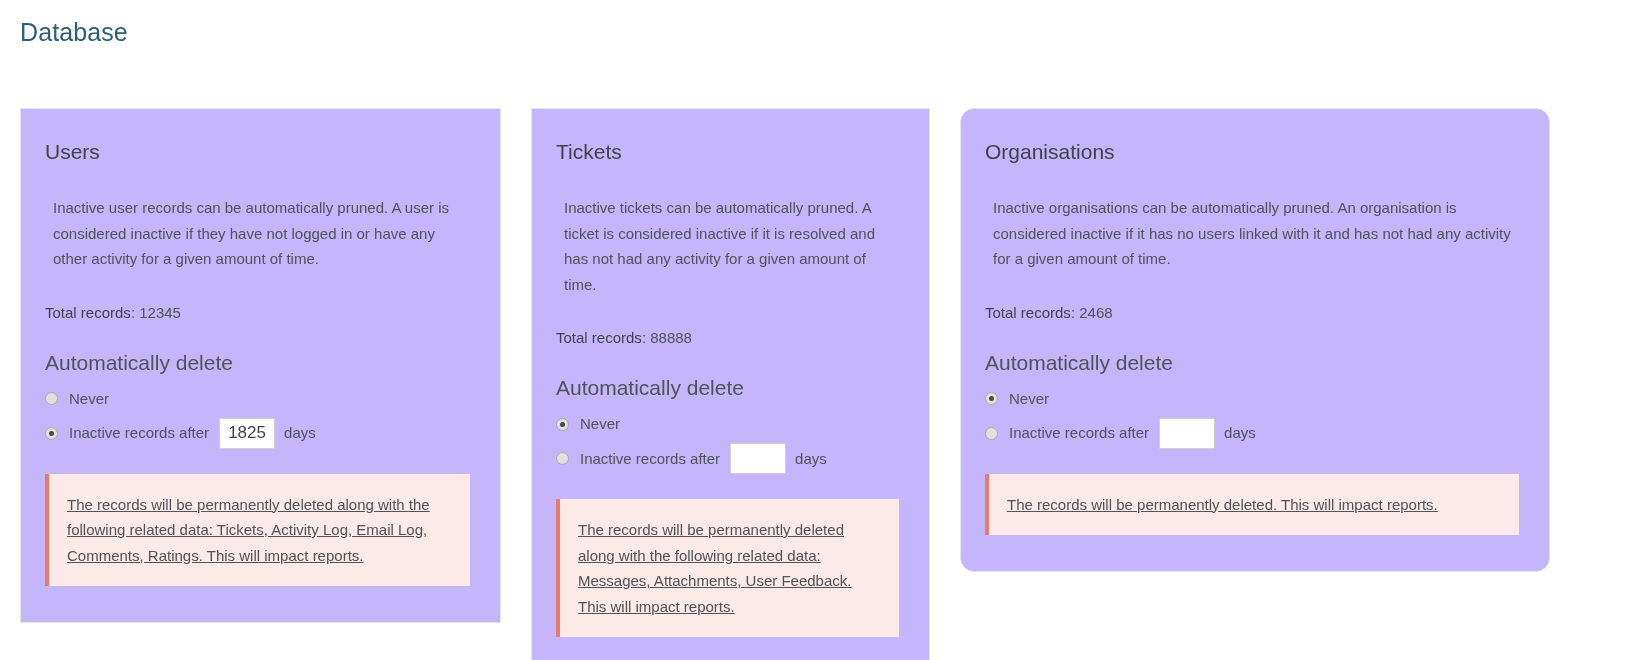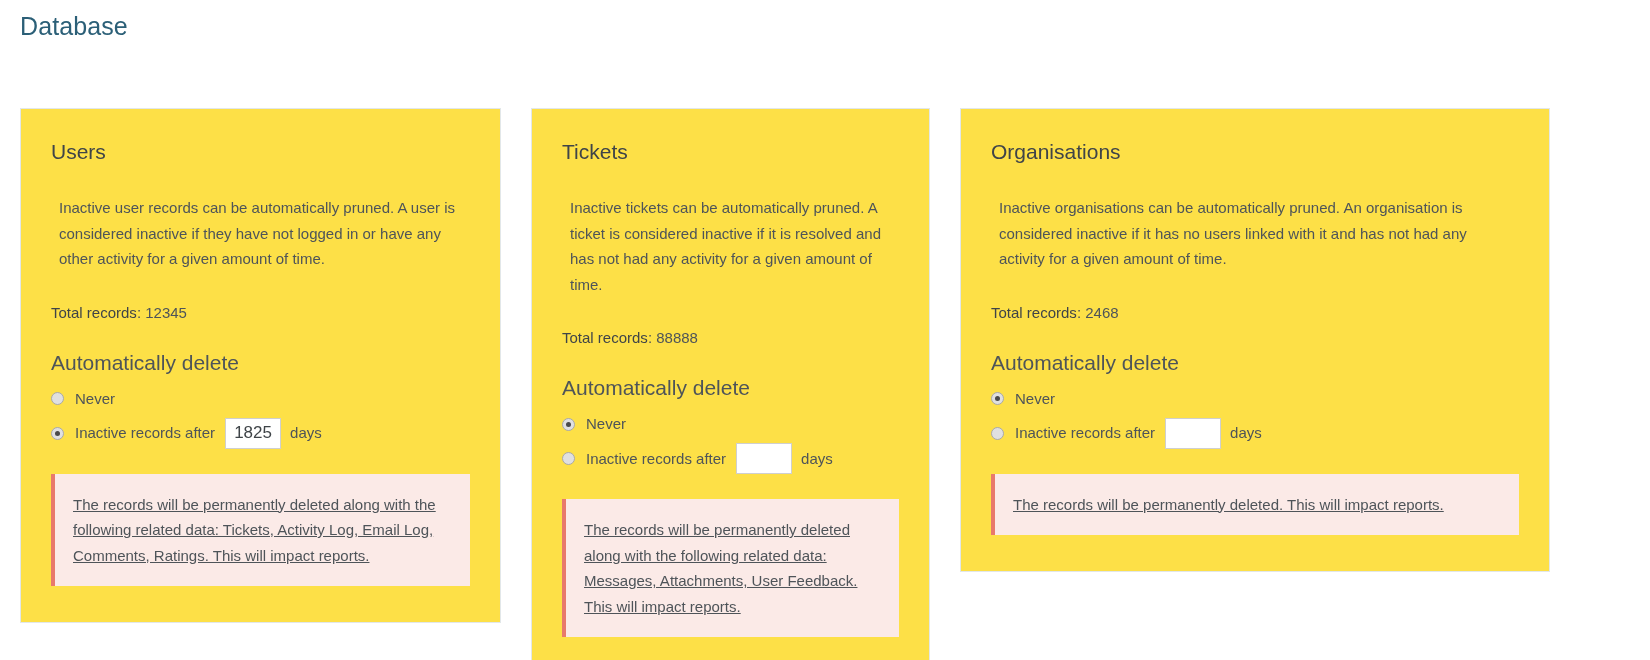--- a/index.html
+++ b/index.html
@@ -18,21 +18,21 @@
     width: 1650px;
     height: 660px;
     background: #ffffff;
     overflow: hidden;
   }
 
   
   .page-header {
     position: absolute;
     left: 20px;
-    top: 10px;
+    top: 16px;
     width: 1400px;
   }
   .page-title {
     margin: 0;
     font-size: 25px;
     font-weight: 400;
     line-height: 32px;
     color: #2b5f77;
     letter-spacing: 0.1px;
   }
@@ -49,27 +49,27 @@
     position: absolute;
     left: 20px;
     top: 108px;
     width: 1612px;
     display: flex;
     align-items: flex-start;
     gap: 30px;
   }
 
   .card {
-    background: #fde047;
+    background: #c4b5fd;
     border: 1px solid #e2e7e9;
-    padding: 30px 30px 36px 30px;
+    padding: 30px 30px 36px 24px;
   }
   .card-1 { width: 481px; }
   .card-2 { width: 399px; }
-  .card-3 { width: 590px; }
+  .card-3 { width: 590px; border-radius: 14px; }
 
   .card-title {
     margin: 0 0 30px 0;
     font-size: 21px;
     font-weight: 400;
     line-height: 26px;
     color: #3f4448;
   }
 
   .card-desc {

